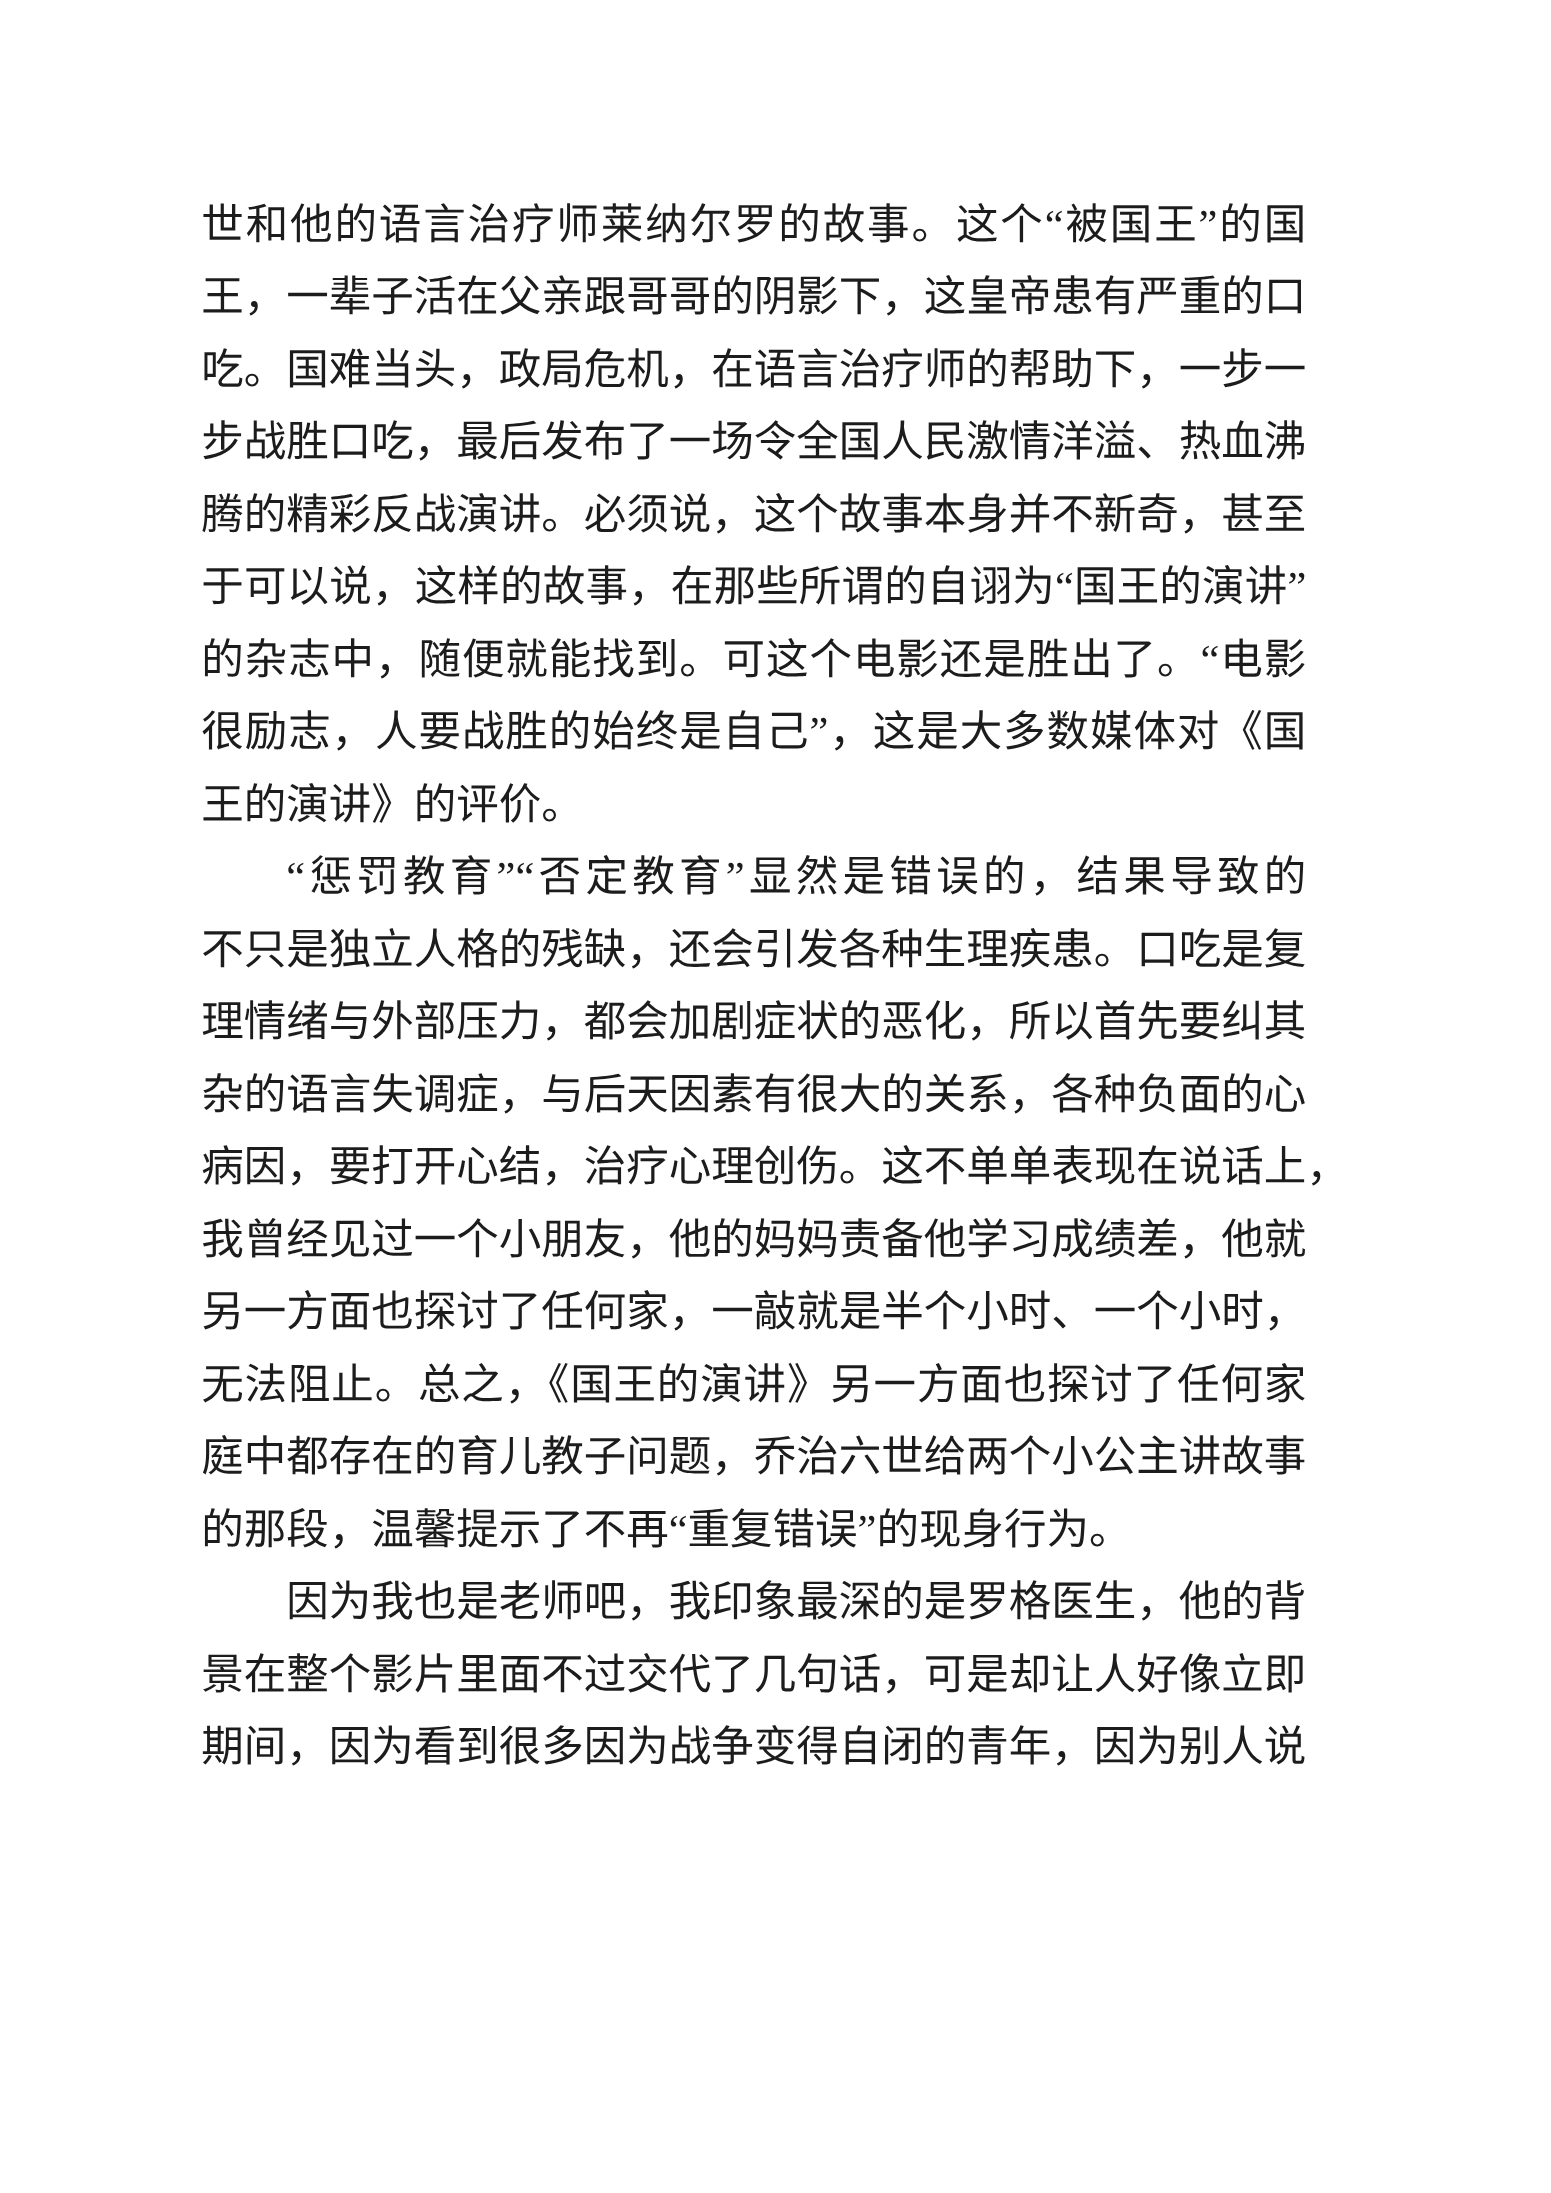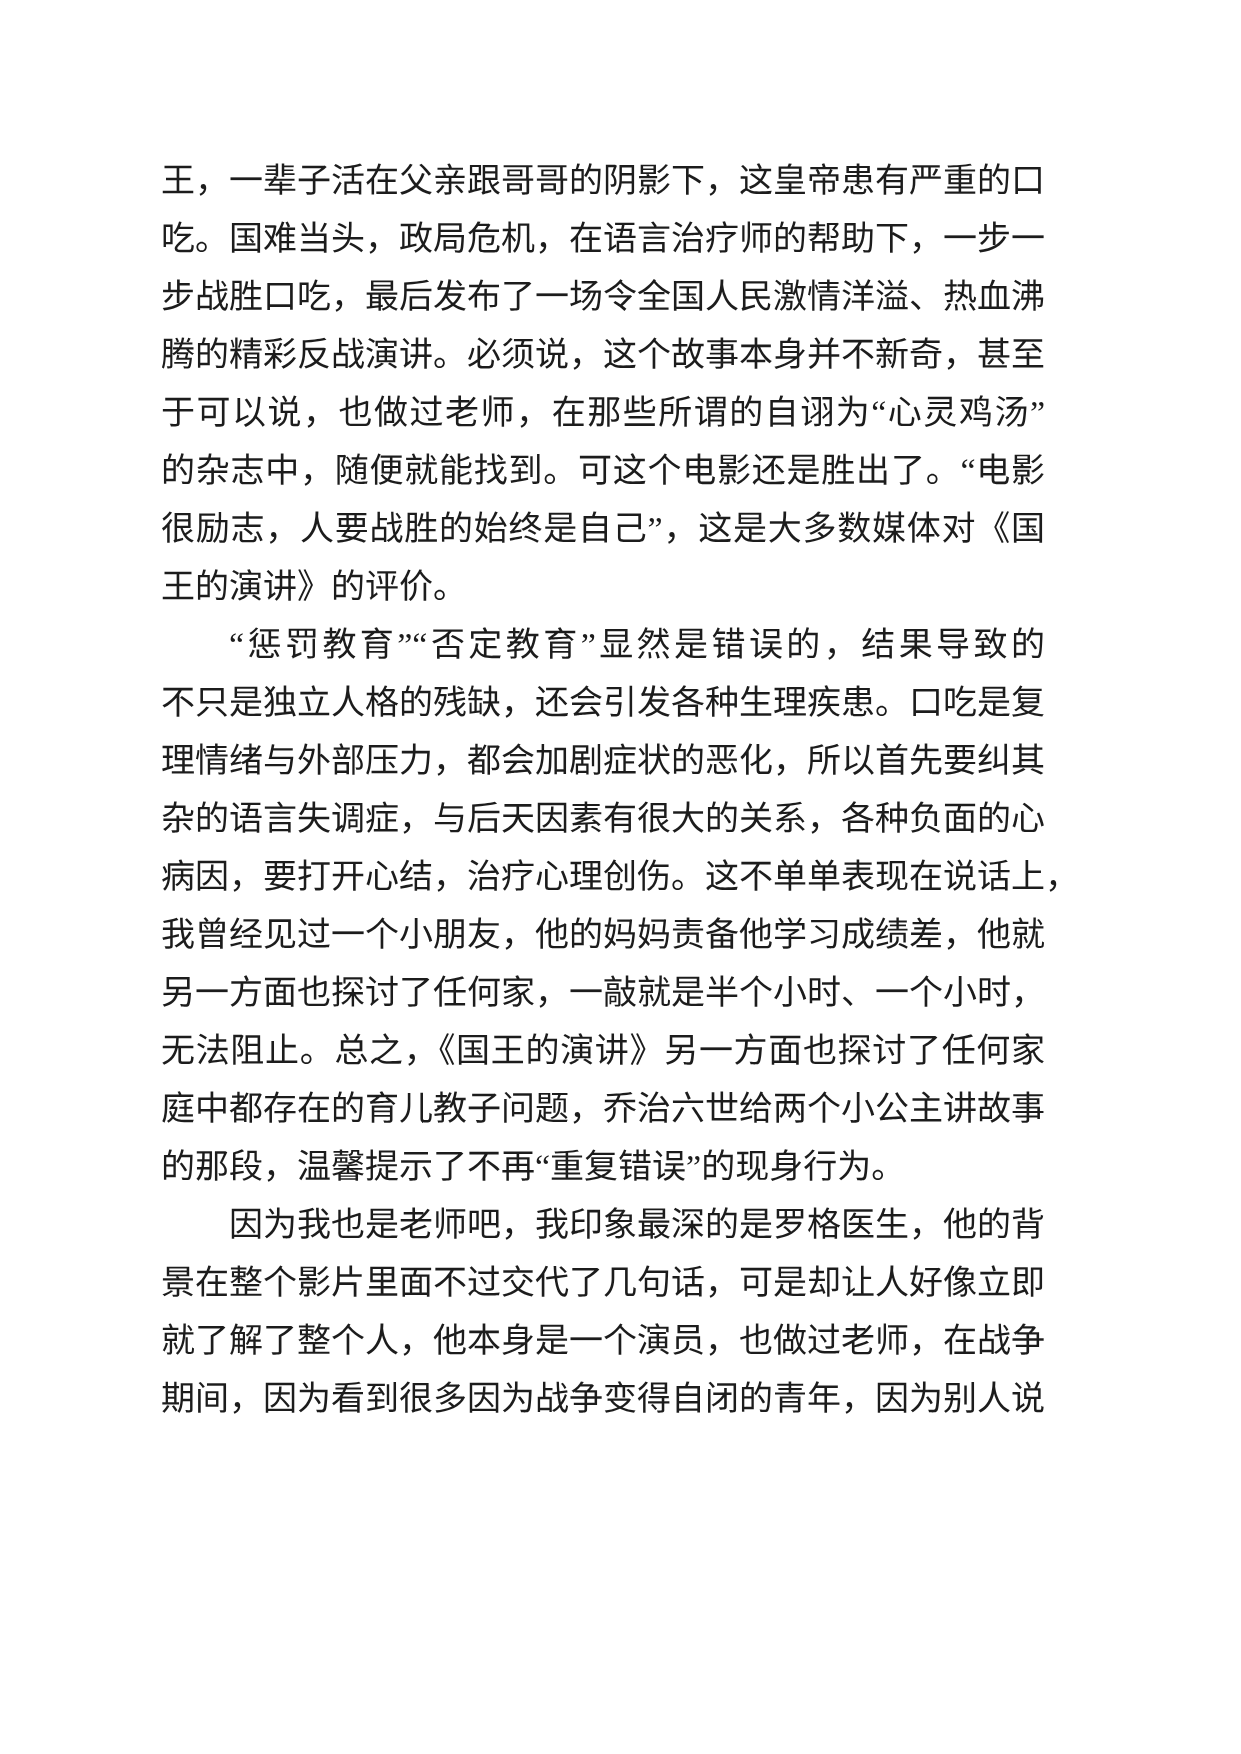--- a/index.html
+++ b/index.html
@@ -46,25 +46,26 @@
     text-align-last: left;
   }
 </style>
 </head>
 <body>
 
 <div class="page">
   <div class="text-block">
 
     <section class="paragraph">
+      <p class="line">世和他的语言治疗师莱纳尔罗的故事。这个“被国王”的国</p>
       <p class="line">王，一辈子活在父亲跟哥哥的阴影下，这皇帝患有严重的口</p>
       <p class="line">吃。国难当头，政局危机，在语言治疗师的帮助下，一步一</p>
       <p class="line">步战胜口吃，最后发布了一场令全国人民激情洋溢、热血沸</p>
       <p class="line">腾的精彩反战演讲。必须说，这个故事本身并不新奇，甚至</p>
-      <p class="line">于可以说，也做过老师，在那些所谓的自诩为“心灵鸡汤”</p>
+      <p class="line">于可以说，这样的故事，在那些所谓的自诩为“国王的演讲”</p>
       <p class="line">的杂志中，随便就能找到。可这个电影还是胜出了。“电影</p>
       <p class="line">很励志，人要战胜的始终是自己”，这是大多数媒体对《国</p>
       <p class="line para-end">王的演讲》的评价。</p>
     </section>
 
     <section class="paragraph">
       <p class="line indent">“惩罚教育”“否定教育”显然是错误的，结果导致的</p>
       <p class="line">不只是独立人格的残缺，还会引发各种生理疾患。口吃是复</p>
       <p class="line">理情绪与外部压力，都会加剧症状的恶化，所以首先要纠其</p>
       <p class="line">杂的语言失调症，与后天因素有很大的关系，各种负面的心</p>
@@ -72,18 +73,17 @@
       <p class="line">我曾经见过一个小朋友，他的妈妈责备他学习成绩差，他就</p>
       <p class="line">另一方面也探讨了任何家，一敲就是半个小时、一个小时，</p>
       <p class="line">无法阻止。总之，《国王的演讲》另一方面也探讨了任何家</p>
       <p class="line">庭中都存在的育儿教子问题，乔治六世给两个小公主讲故事</p>
       <p class="line para-end">的那段，温馨提示了不再“重复错误”的现身行为。</p>
     </section>
 
     <section class="paragraph">
       <p class="line indent">因为我也是老师吧，我印象最深的是罗格医生，他的背</p>
       <p class="line">景在整个影片里面不过交代了几句话，可是却让人好像立即</p>
-      <p class="line">就了解了整个人，他本身是一个演员，也做过老师，在战争</p>
       <p class="line">期间，因为看到很多因为战争变得自闭的青年，因为别人说</p>
     </section>
 
   </div>
 </div>
 
 </body></html>

